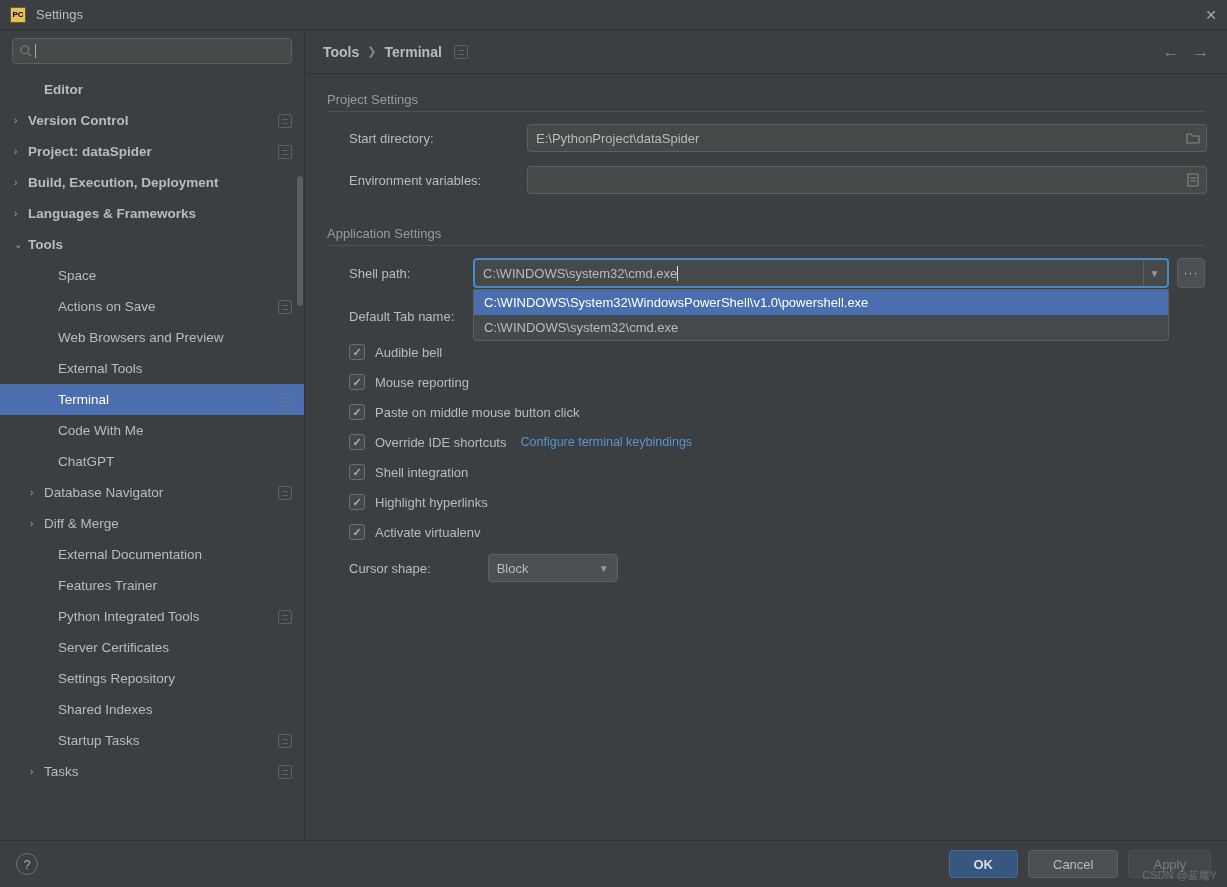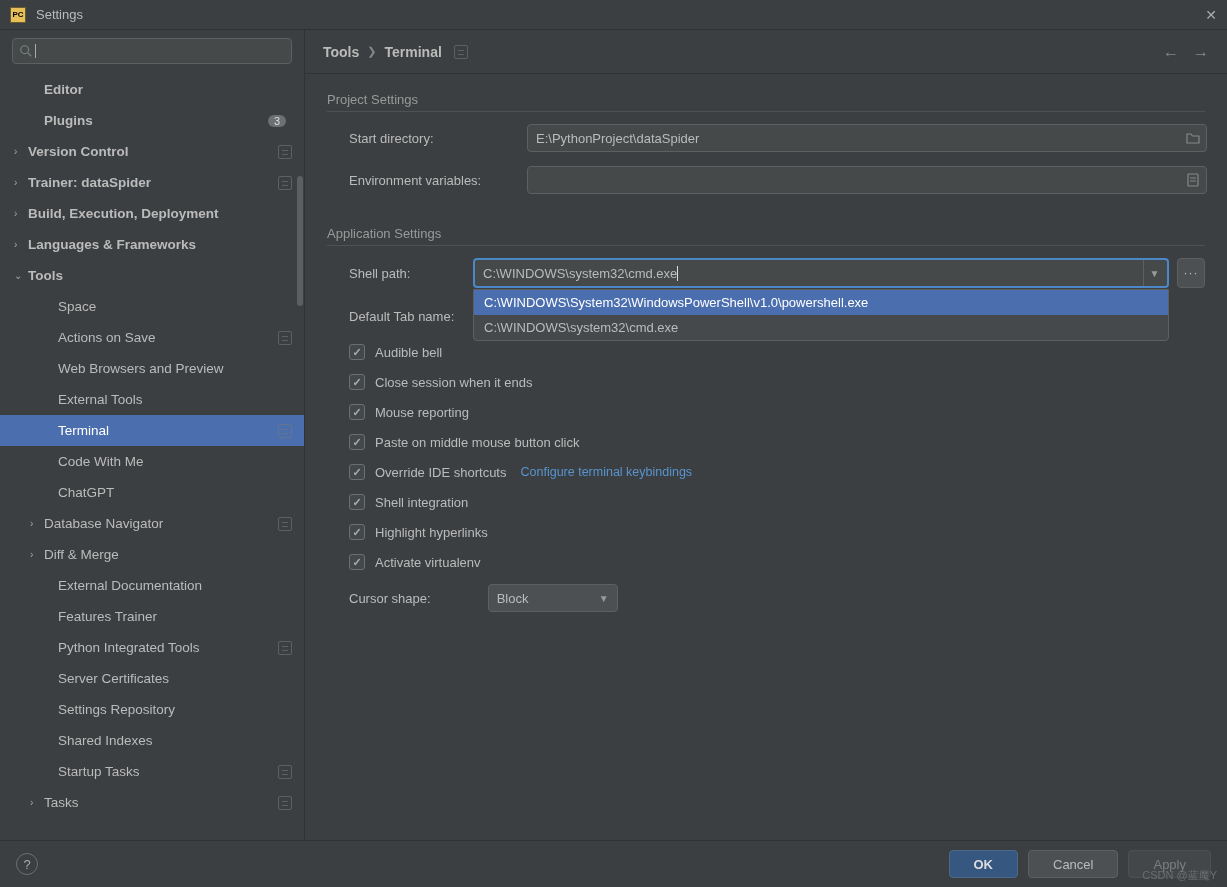--- a/index.html
+++ b/index.html
@@ -110,33 +110,28 @@
             <line x1="10" y1="10" x2="14" y2="14" stroke="#9aa" stroke-width="1.3"></line>
           </svg>
         <span class="cursor"></span>
       </div>
     </div>
     <div class="tree" id="tree">
         <div class="tree-item leaf ind1">
           <span class="chev"></span>
           <span class="lbl">Editor</span>
         </div>
-        <div class="tree-item leaf ind1">
-          <span class="chev"></span>
-          <span class="lbl">Plugins</span>
-          <span class="badge">3</span>
-        </div>
         <div class="tree-item">
           <span class="chev">›</span>
           <span class="lbl">Version Control</span>
           <span class="proj-icon"></span>
         </div>
         <div class="tree-item">
           <span class="chev">›</span>
-          <span class="lbl">Trainer: dataSpider</span>
+          <span class="lbl">Project: dataSpider</span>
           <span class="proj-icon"></span>
         </div>
         <div class="tree-item">
           <span class="chev">›</span>
           <span class="lbl">Build, Execution, Deployment</span>
         </div>
         <div class="tree-item">
           <span class="chev">›</span>
           <span class="lbl">Languages &amp; Frameworks</span>
         </div>
@@ -291,24 +286,20 @@
         </div>
       </div>
 
       <div id="checks">
           <div class="check-row">
             <div class="checkbox checked"></div>
             <span class="clbl">Audible bell</span>
           </div>
           <div class="check-row">
             <div class="checkbox checked"></div>
-            <span class="clbl">Close session when it ends</span>
-          </div>
-          <div class="check-row">
-            <div class="checkbox checked"></div>
             <span class="clbl">Mouse reporting</span>
           </div>
           <div class="check-row">
             <div class="checkbox checked"></div>
             <span class="clbl">Paste on middle mouse button click</span>
           </div>
           <div class="check-row">
             <div class="checkbox checked"></div>
             <span class="clbl">Override IDE shortcuts</span>
             <span class="link">Configure terminal keybindings</span>

